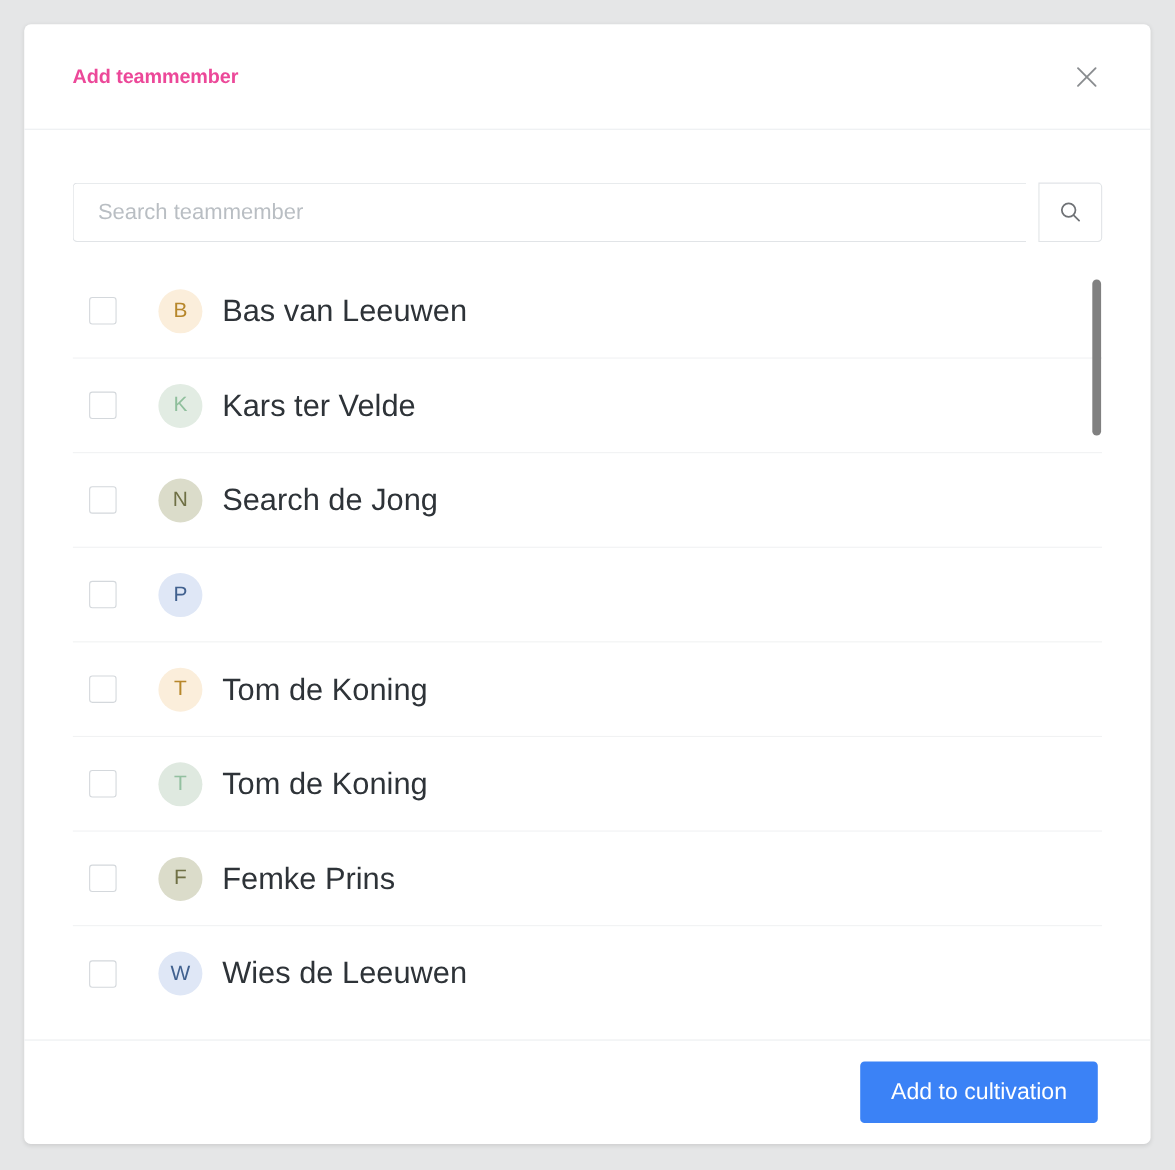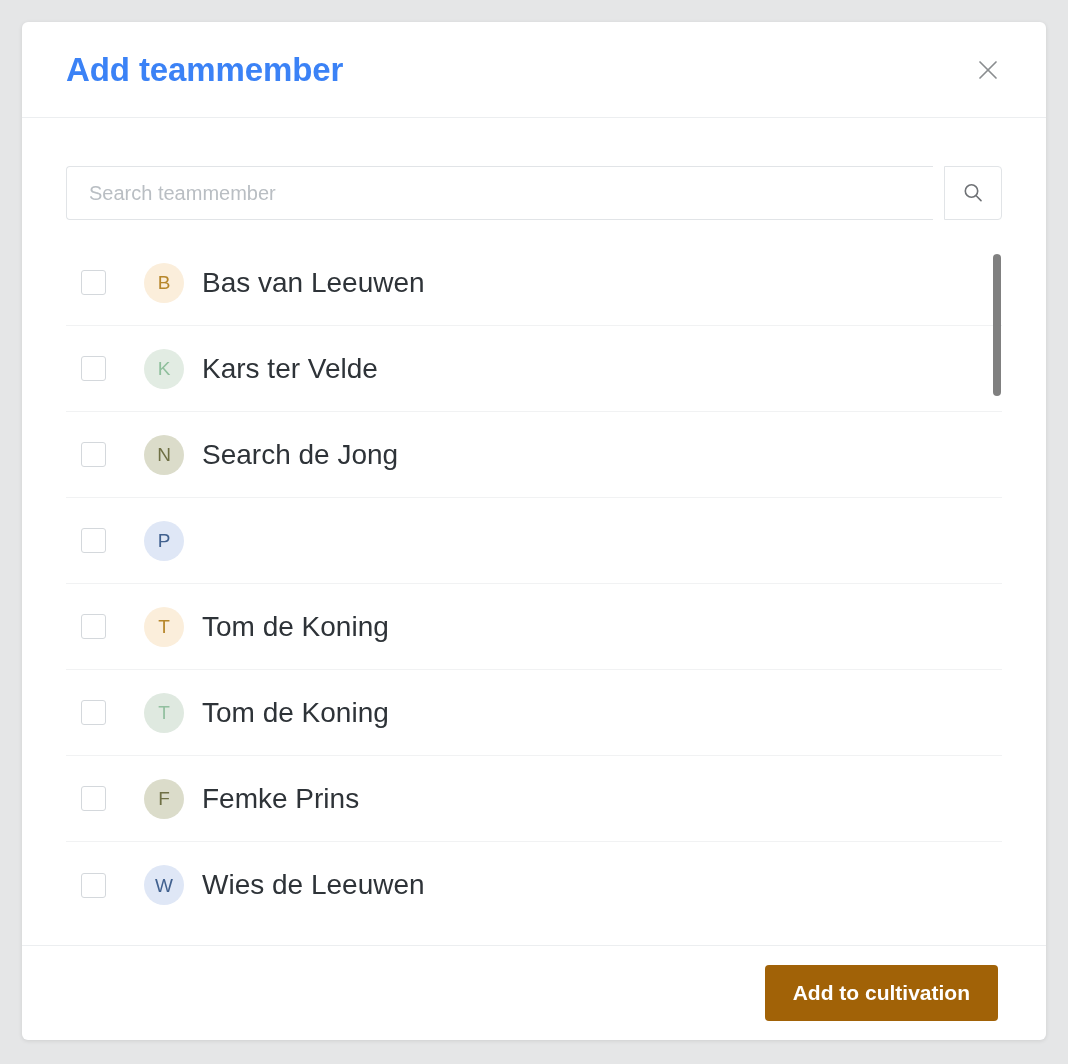--- a/index.html
+++ b/index.html
@@ -33,23 +33,23 @@
   .modal-header {
     height: 96px;
     flex: 0 0 96px;
     border-bottom: 1px solid #eceef0;
     display: flex;
     align-items: center;
     padding: 0 44px 0 44px;
     position: relative;
   }
   .modal-title {
-    font-size: 33px;
+    font-size: 18px;
     font-weight: bold;
-    color: #3b82f6;
+    color: #ec4899;
     letter-spacing: -0.1px;
     margin: 0;
   }
   .close-button {
     position: absolute;
     right: 38px;
     top: 50%;
     transform: translateY(-50%);
     width: 40px;
     height: 40px;
@@ -280,16 +280,16 @@
           </div>
         </div>
       <div class="scrollbar-track">
         <div class="scrollbar-thumb"></div>
       </div>
     </div>
 
   </div>
 
   <div class="modal-footer">
-    <button class="primary-button" style="background: #a16207; font-weight: bold;">Add to cultivation</button>
+    <button class="primary-button" style="background: #3b82f6;">Add to cultivation</button>
   </div>
 
 </div>
 
 </body></html>

